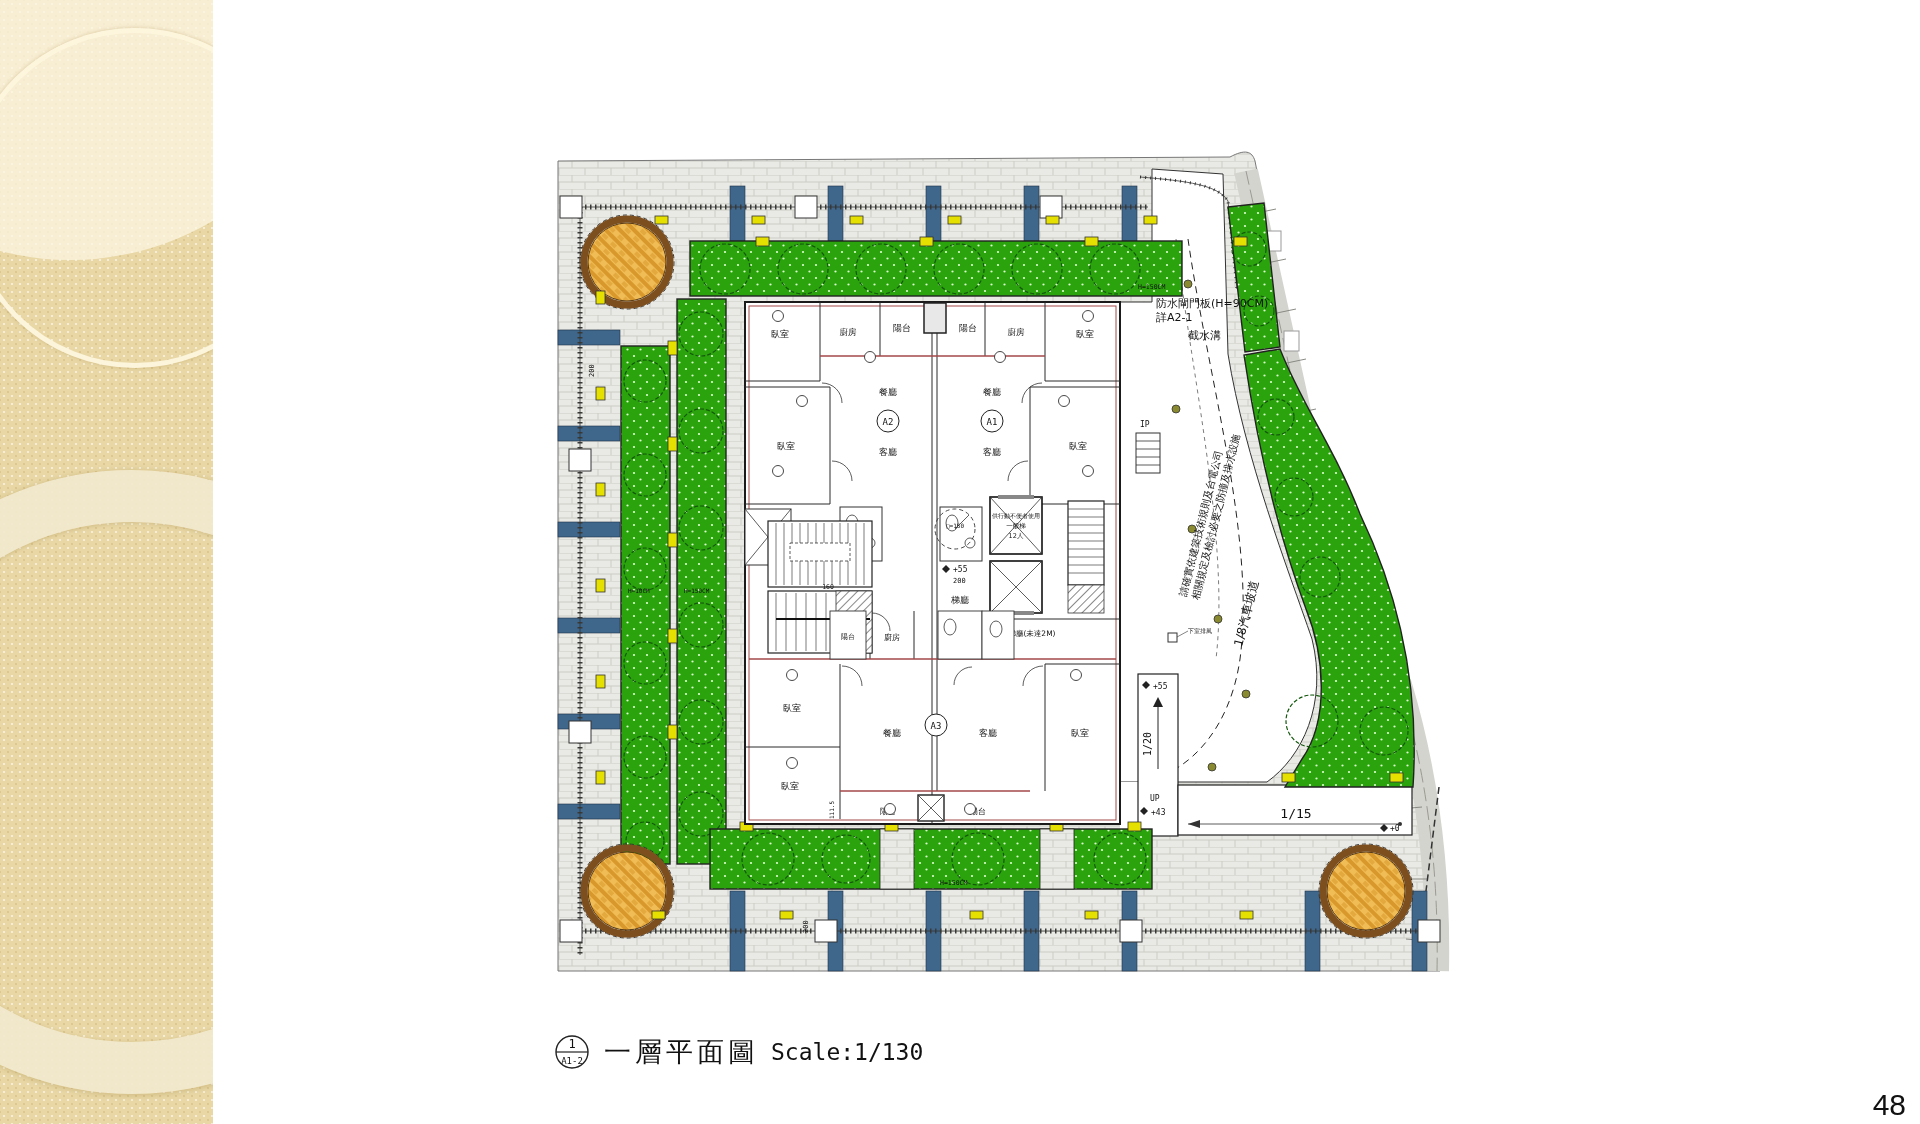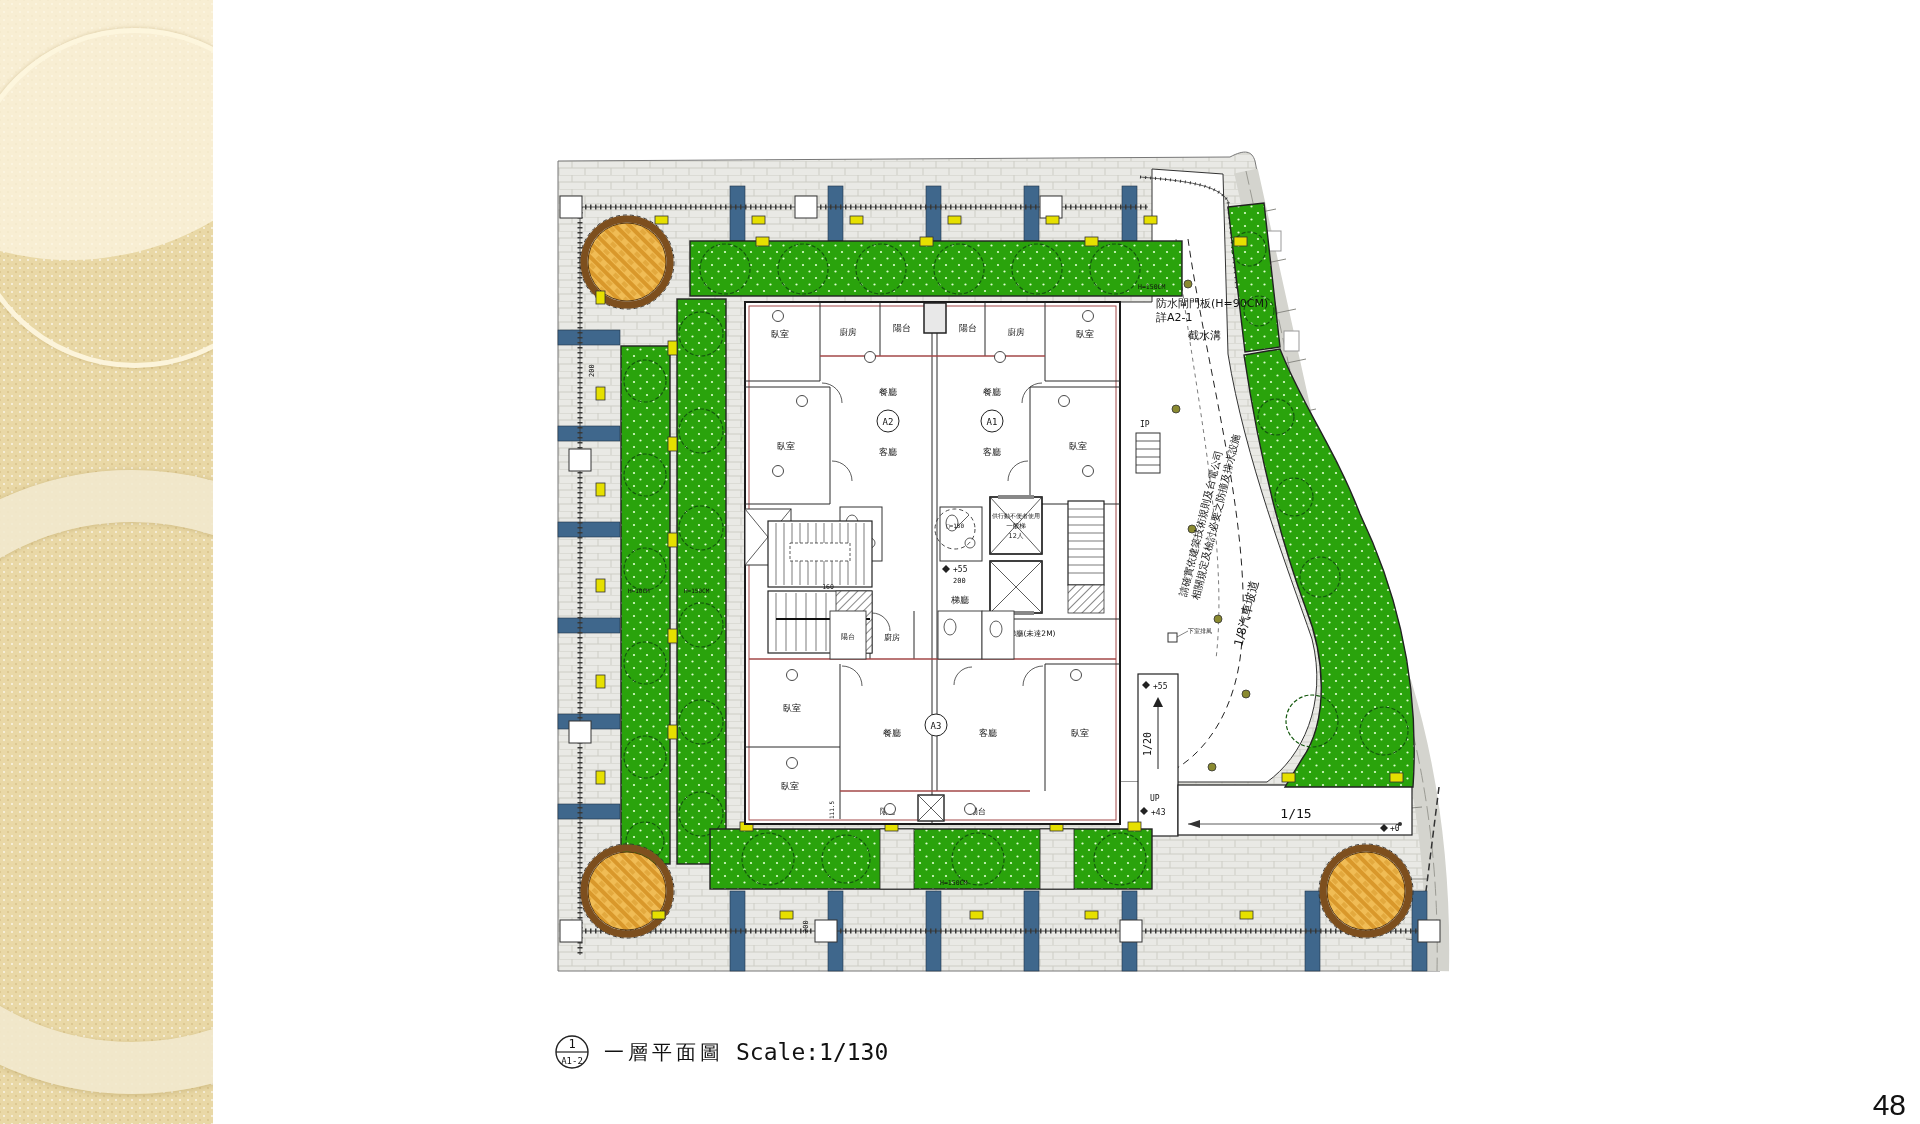--- a/index.html
+++ b/index.html
@@ -18,21 +18,21 @@
   .sb-ring-thick{position:absolute;left:-180px;top:470px;width:520px;height:520px;border-radius:50%;
     border:52px solid rgba(242,233,206,.9);box-shadow:0 1px 6px rgba(150,120,50,.35), inset 0 1px 4px rgba(150,120,50,.3);}
   
   .plan-wrap{position:absolute;left:540px;top:118px;width:950px;height:882px;}
   svg{display:block;}
   text{fill:#111;}
   .t{font-family:"DejaVu Sans","Liberation Sans",sans-serif;}
   .m{font-family:"DejaVu Sans Mono","Liberation Mono",monospace;}
   
   .caption{position:absolute;left:552px;top:1032px;display:flex;align-items:center;gap:12px;color:#111;}
-  .cap-title{font-size:20px;letter-spacing:4px;font-family:Liberation Serif, serif;}
+  .cap-title{font-size:27px;letter-spacing:4px;font-family:Liberation Serif, serif;}
   .cap-scale{font-size:23px;font-family:"DejaVu Sans Mono","Liberation Mono",monospace;}
   .page-no{position:absolute;right:14px;bottom:2px;font-size:30px;color:#111;
     font-family:"Liberation Sans","DejaVu Sans",sans-serif;}
 </style>
 </head>
 <body>
 
 <div class="slide">
 
   <div class="sidebar">

